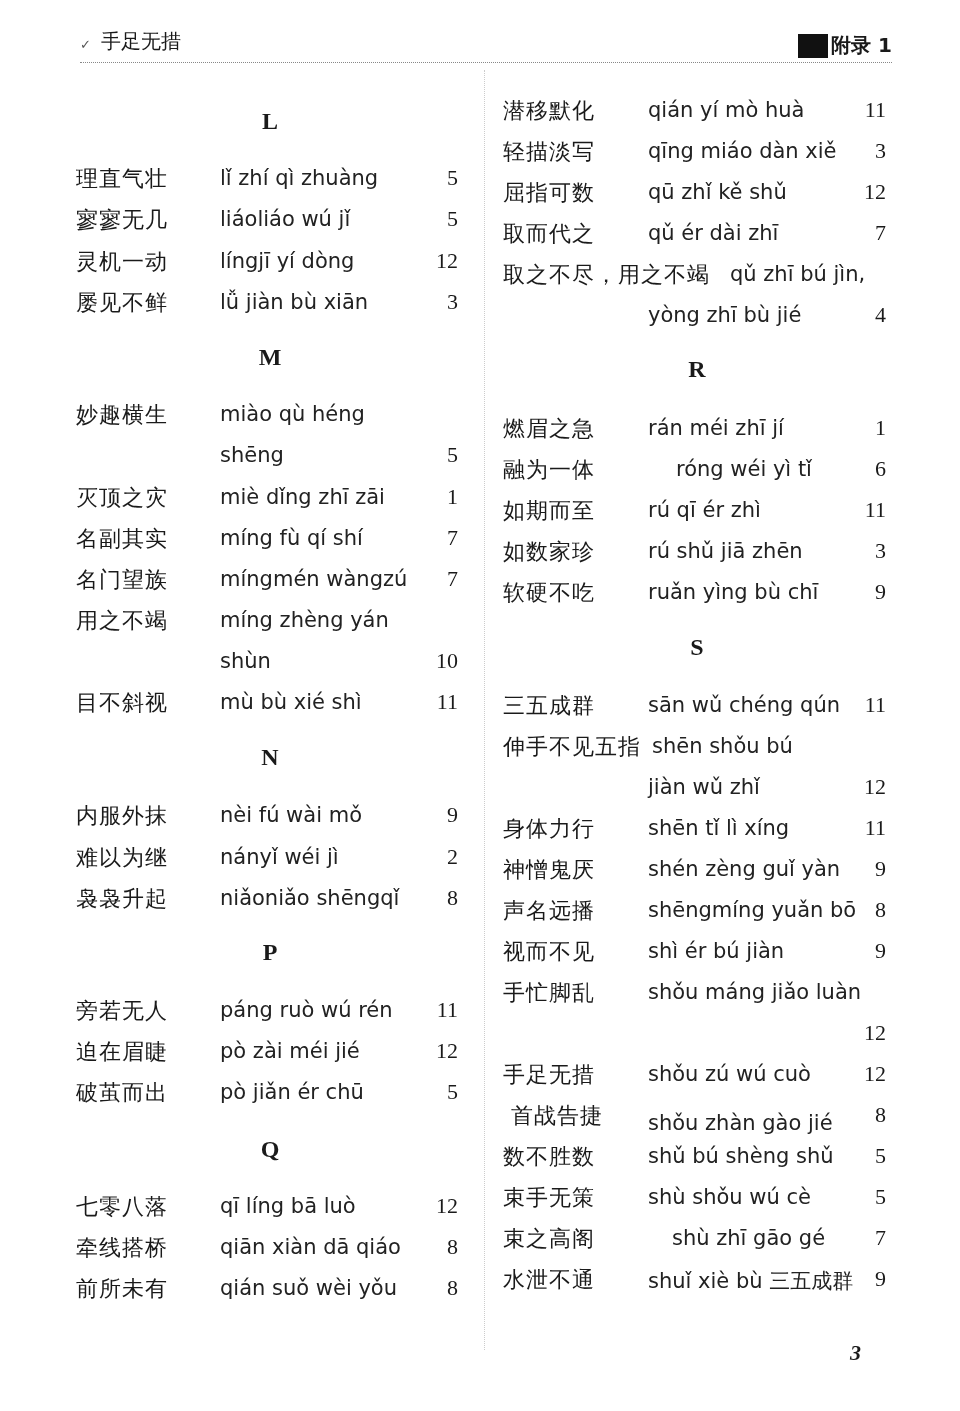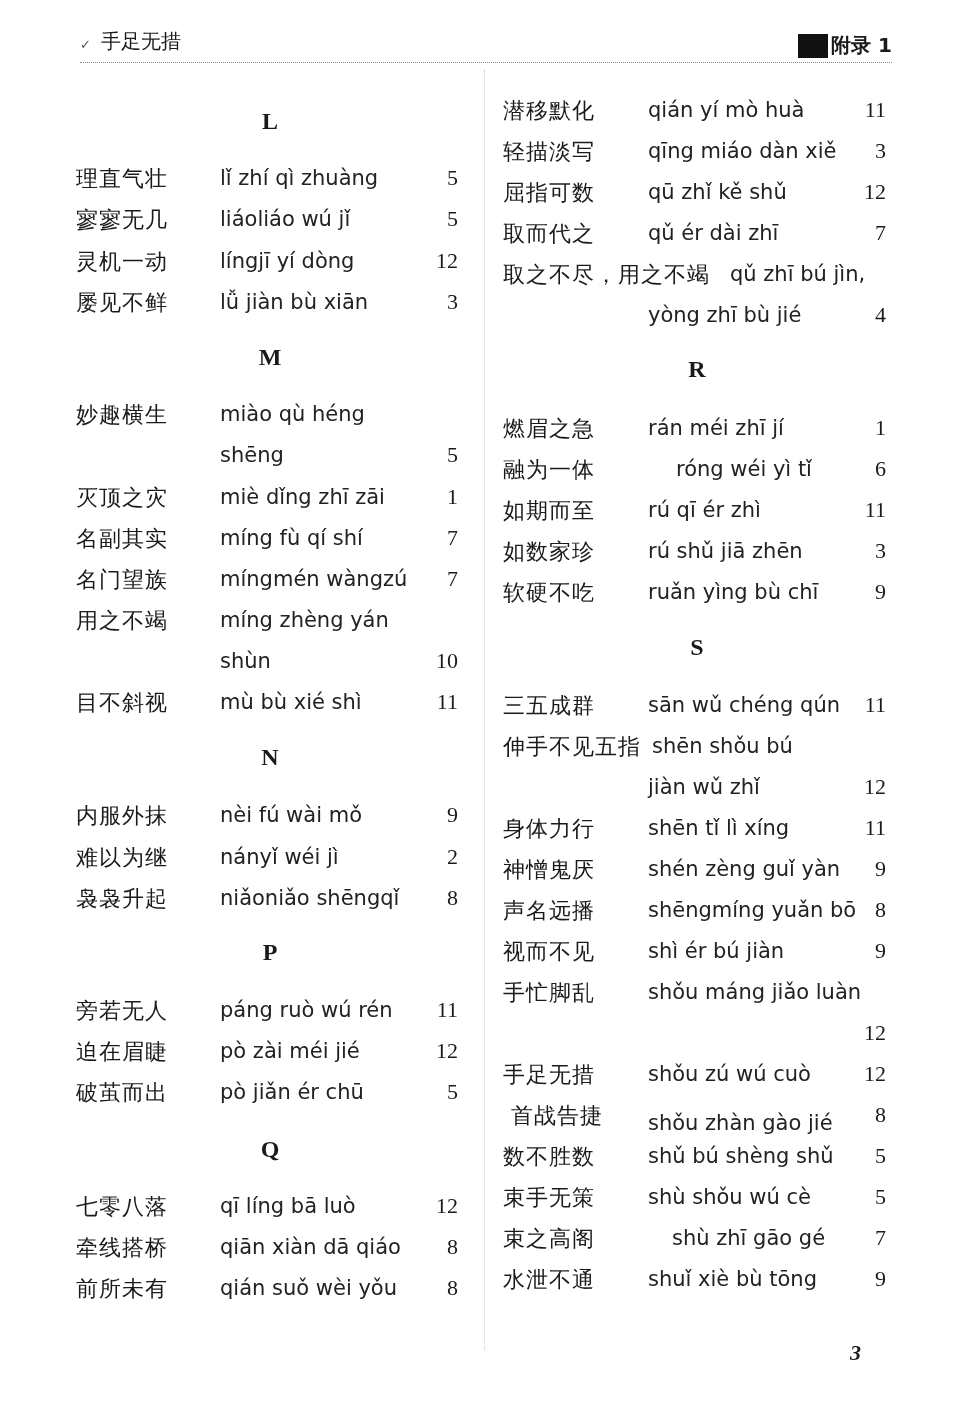--- a/index.html
+++ b/index.html
@@ -249,18 +249,18 @@
       <div class="py" style="left: 648px; top: 1185px;">shù shǒu wú cè</div>
       <div class="pg" style="left: 846px; top: 1184px;">5</div>
     </div>
     <div>
       <div class="cn" style="left: 503px; top: 1224px;">束之高阁</div>
       <div class="py" style="left: 624px; top: 1226px; margin-left: 48px;">shù zhī gāo gé</div>
       <div class="pg" style="left: 846px; top: 1225px;">7</div>
     </div>
     <div>
       <div class="cn" style="left: 503px; top: 1265px; font-family: Liberation Mono, monospace;">水泄不通</div>
-      <div class="py" style="left: 648px; top: 1267px;">shuǐ xiè bù tōng</div>
+      <div class="py" style="left: 648px; top: 1267px;">shuǐ xiè bù 三五成群</div>
       <div class="pg" style="left: 846px; top: 1266px;">9</div>
     </div>
   </div>
 
 <div class="pageno">3</div>
 
 </body></html>

